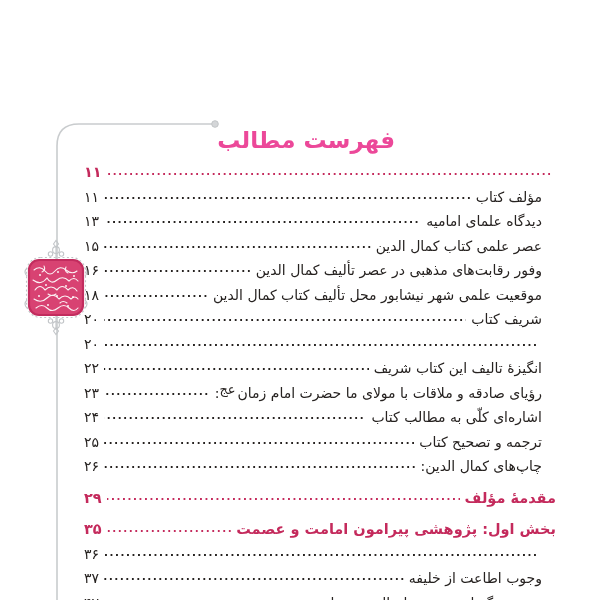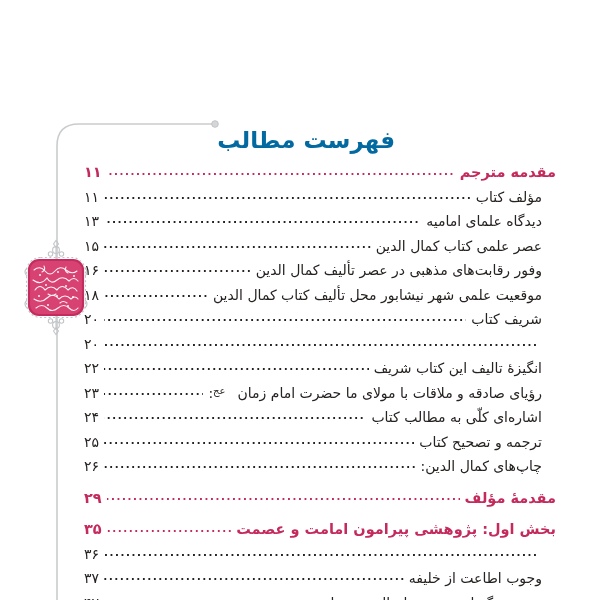--- a/index.html
+++ b/index.html
@@ -8,42 +8,42 @@
     background:#ffffff;
     font-family:"DejaVu Sans", sans-serif;
     color:var(--ink,#262220);
   }
   
   #decor-svg{position:absolute;left:0;top:0;width:600px;height:600px;pointer-events:none;}
 
   
   .page-title{
     position:absolute;top:112px;right:205px;
-    font-size:23px;font-weight:bold;color:#0369a1;
+    font-size:23px;font-weight:bold;color:#ec4899;
     letter-spacing:0;white-space:nowrap;
   }
 
   
   #toc-list{
     position:absolute;top:160px;right:44px;left:84px;
     direction:rtl;
   }
   .row{
     display:flex;align-items:baseline;direction:rtl;
     height:24.5px;line-height:24.5px;
     font-size:14px;color:var(--ink,#262220);
   }
   .row.item{padding-right:14px;}
   .row.section{
     color:var(--accent,#c42a5c);font-weight:bold;font-size:14.5px;
   }
   .row.gap{margin-top:7px;}
   .row .label{white-space:nowrap;}
   .row .mark{
-    font-size:10px;white-space:nowrap;position:relative;top:-4px;margin-right:12px;
+    font-size:13px;white-space:nowrap;position:relative;top:-4px;margin-right:2px;
   }
   .row .leader{
     flex:1;min-width:10px;height:1em;margin:0 5px;align-self:center;
     background-image:radial-gradient(circle, currentColor 1.05px, transparent 1.35px);
     background-size:5.5px 4px;background-repeat:repeat-x;background-position:center 62%;
   }
   .row .page{white-space:nowrap;}
 </style>
 </head>
 <body style="--accent: #c42a5c; --medallion: #d84272; --medallion-edge: #c22c5e; --line: #c9ccce; --orn: #c2c5c8; --ink: #262220;">
@@ -98,21 +98,20 @@
       <circle cx="48" cy="305" r="1"></circle>
         <circle cx="68" cy="306" r="1"></circle>
     </g>
   </g>
 </svg>
 
 <h1 class="page-title">فهرست مطالب</h1>
 
 <div id="toc-list">
     <div class="row section">
-      <span class="label">مقدمه مترجم</span>
       <span class="leader"></span>
       <span class="page">۱۱</span>
     </div>
     <div class="row item">
       <span class="label">مؤلف کتاب</span>
       <span class="leader"></span>
       <span class="page">۱۱</span>
     </div>
     <div class="row item">
       <span class="label">دیدگاه علمای امامیه</span>

